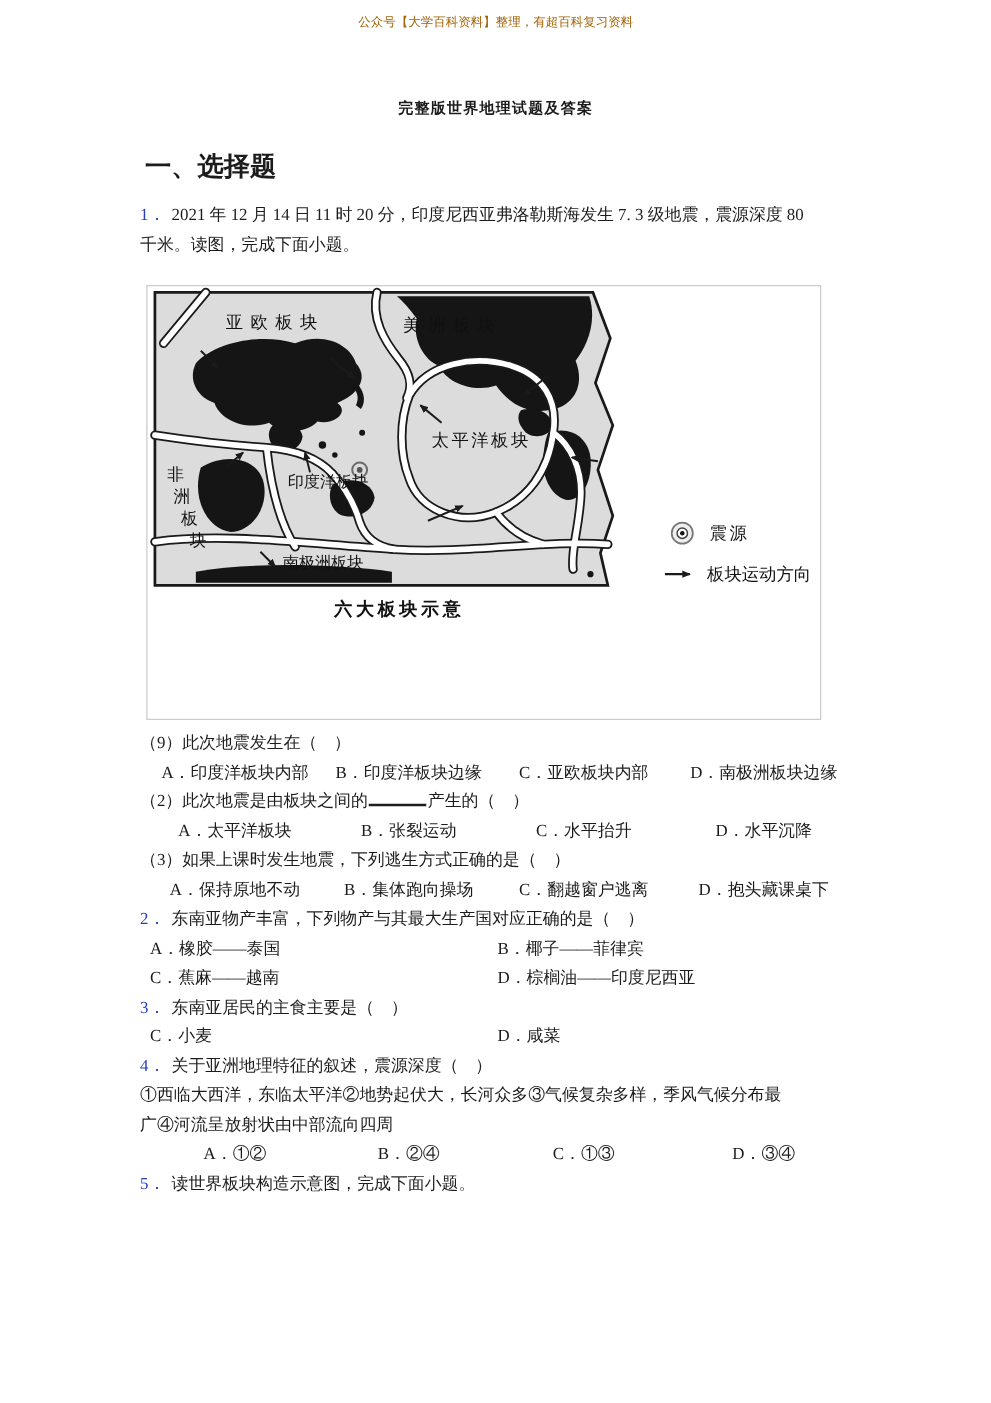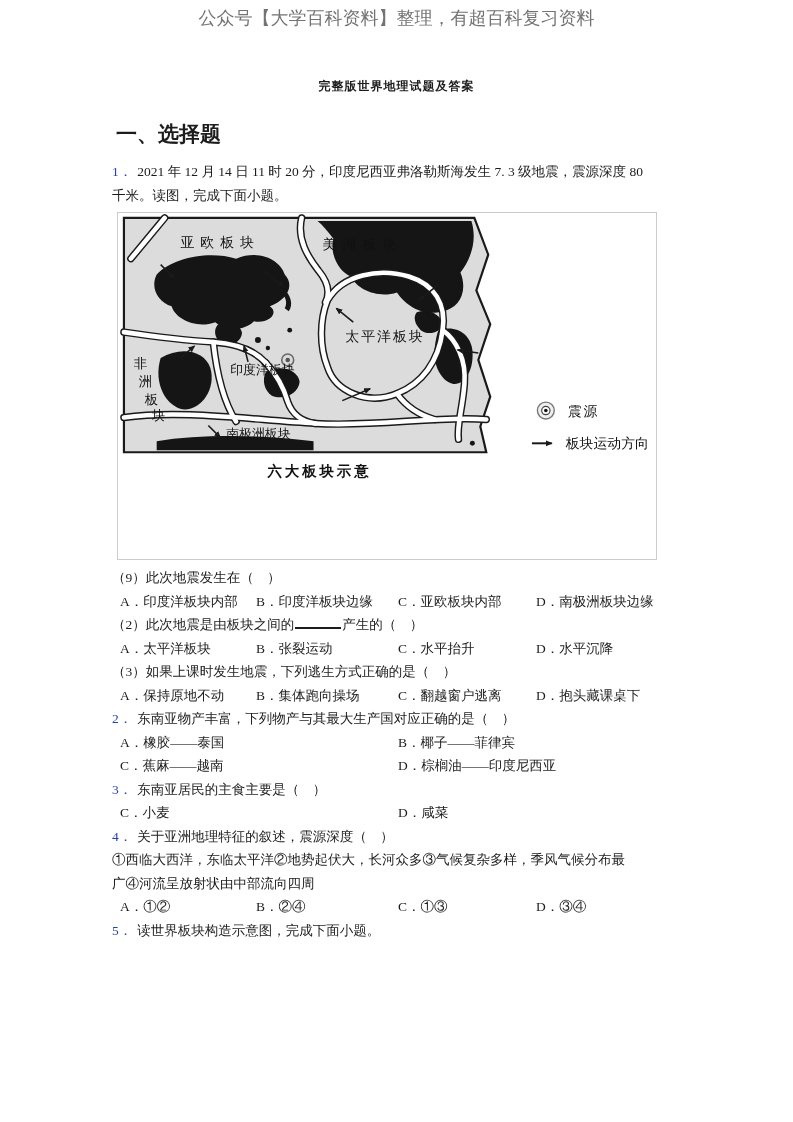--- a/index.html
+++ b/index.html
@@ -7,23 +7,23 @@
     position:relative;
     width:793px;height:1122px;
     background:#fff;
     overflow:hidden;
     font-family:"Liberation Serif","DejaVu Serif",serif;
     color:#1c1c1c;
   }
   .doc-header{
     padding-top:9px;
     text-align:center;
-    font-size:18px;
+    font-size:10px;
     line-height:19px;
-    color:#737373;
+    color:#a16207;
   }
   .doc-title{
     margin:47px 0 0 0;
     text-align:center;
     font-size:12px;
     line-height:22px;
     font-weight:700;
     font-family:"Liberation Sans","DejaVu Sans",sans-serif;
     letter-spacing:1px;
   }
@@ -39,28 +39,28 @@
     line-height:22px;
     font-weight:700;
     font-family:"Liberation Sans","DejaVu Sans",sans-serif;
   }
   p{margin:0;}
   .qline{margin-top:15px;}
   .qnum{color:#2540bd;margin-right:5px;}
   .tight{line-height:23.5px;}
   .map-fig{
     box-sizing:border-box;
-    margin:4px 0 6px 5px;
+    margin:20px 0 6px 5px;
     width:540px;height:348px;
     border:1px solid #cccccc;
     background:#fff;
     text-align:center;
   }
   .optrow{display:grid;padding-left:8px;line-height:23.5px;}
-  .opt4{grid-template-columns:136px 142px 138px auto;}
+  .opt4{grid-template-columns:136px 142px 138px auto;text-align:center;}
   .opt2{grid-template-columns:278px auto;}
   .blank{
     display:inline-block;
     width:46px;height:12px;
     border-bottom:2px solid #1c1c1c;
     margin:0 1px;
   }
   svg text{
     font-family:"Liberation Sans","DejaVu Sans",sans-serif;
     fill:#111;

